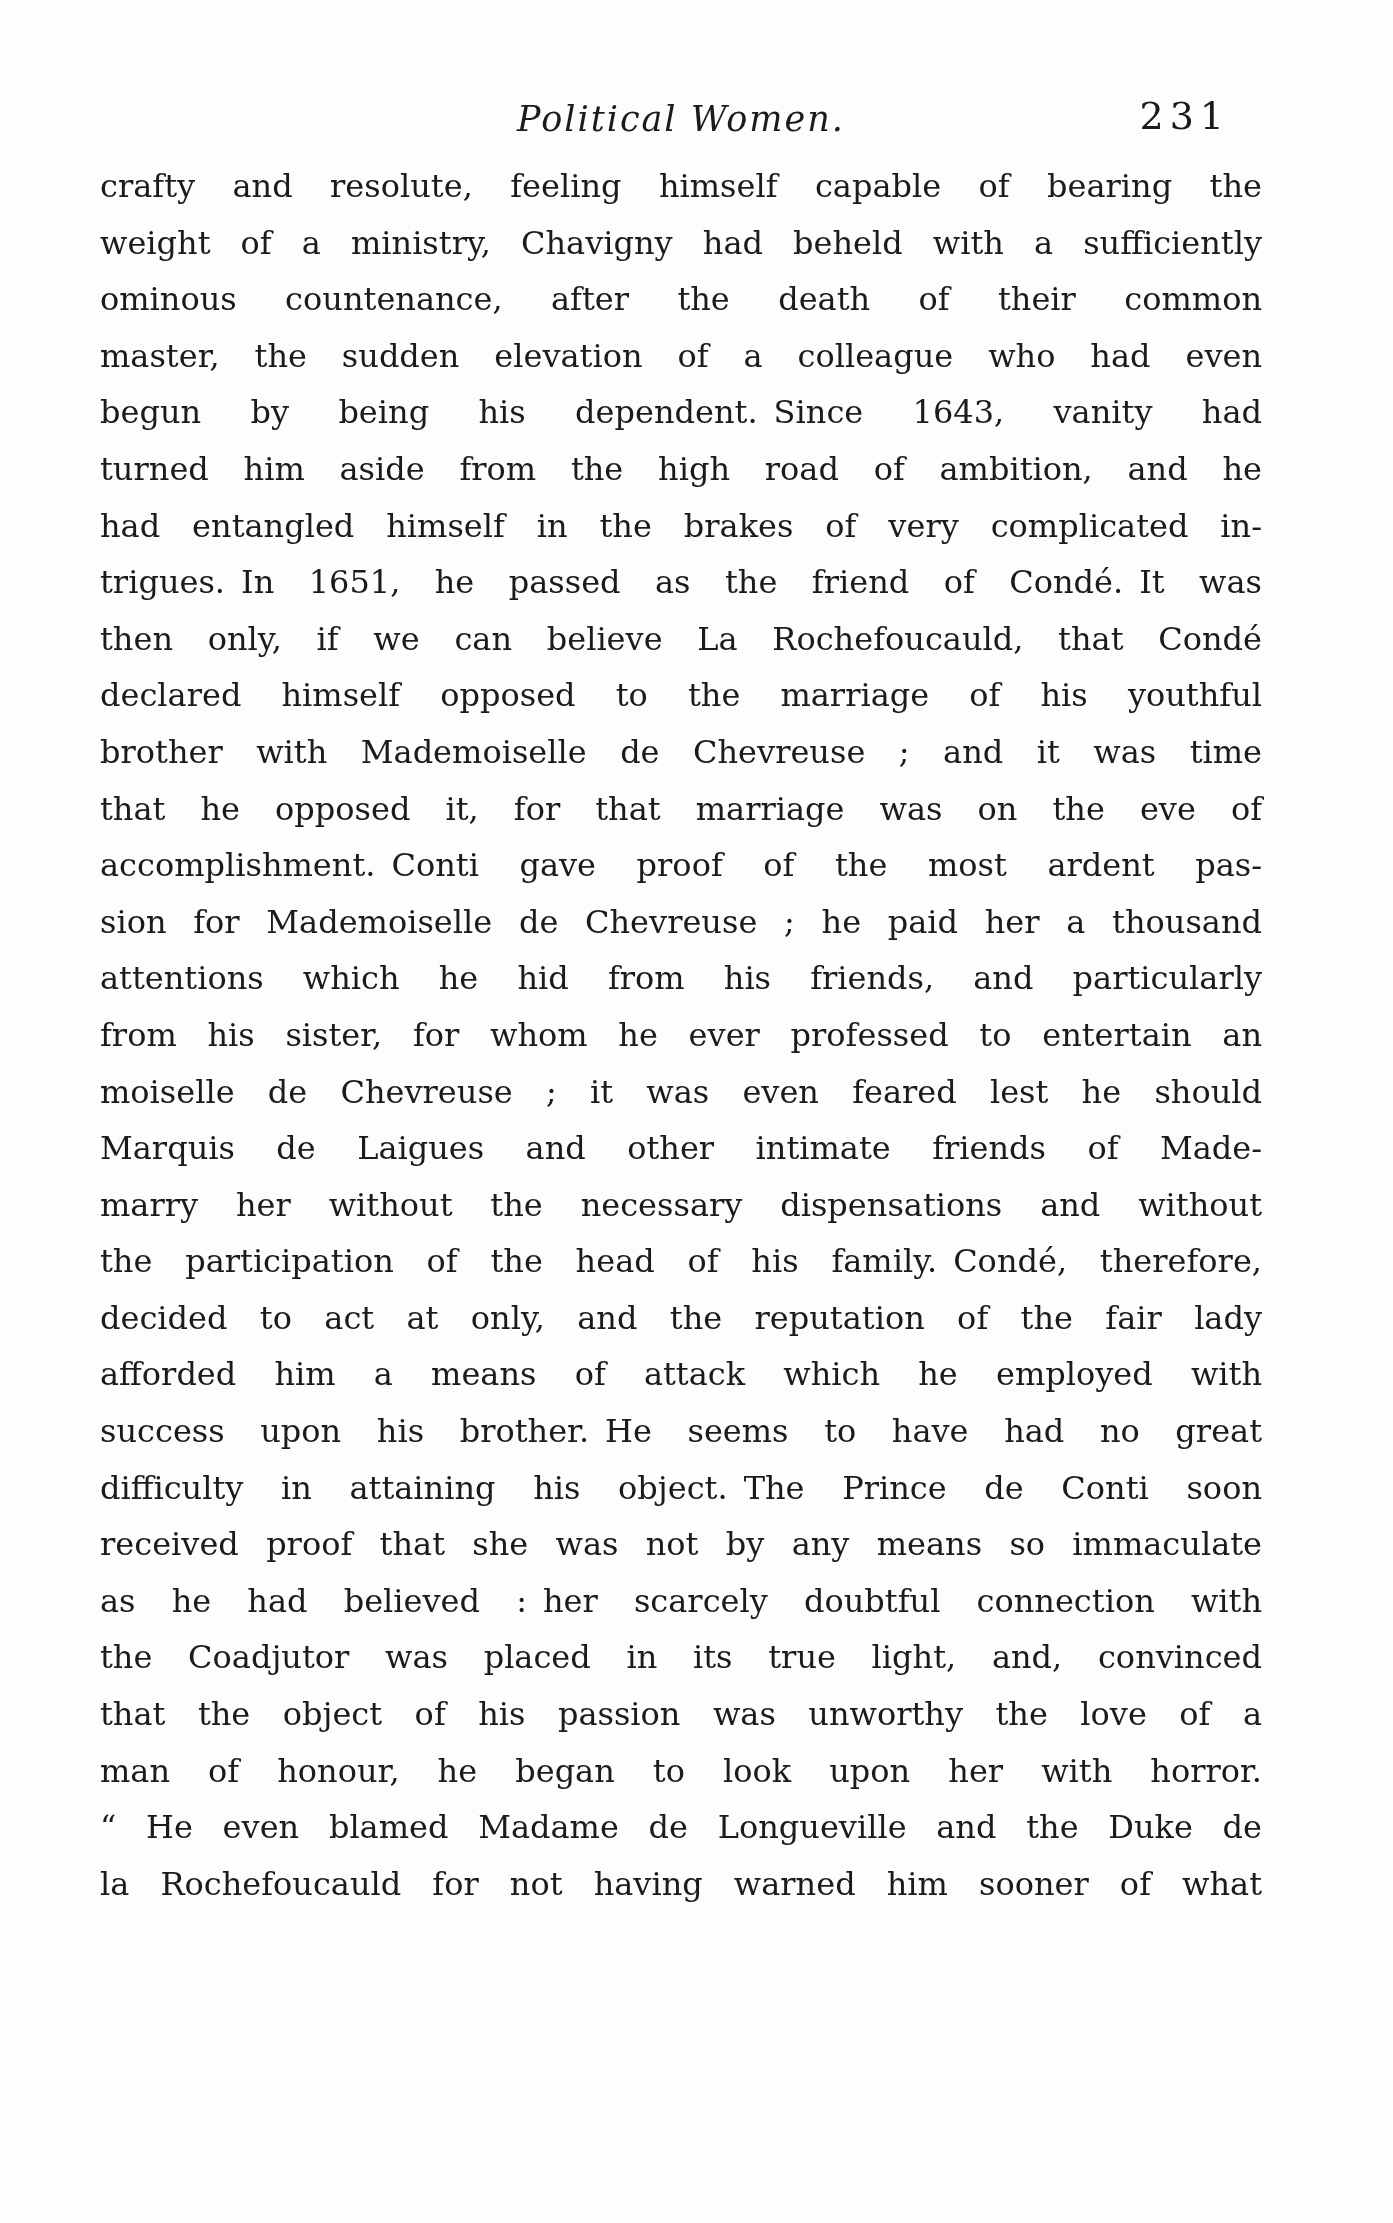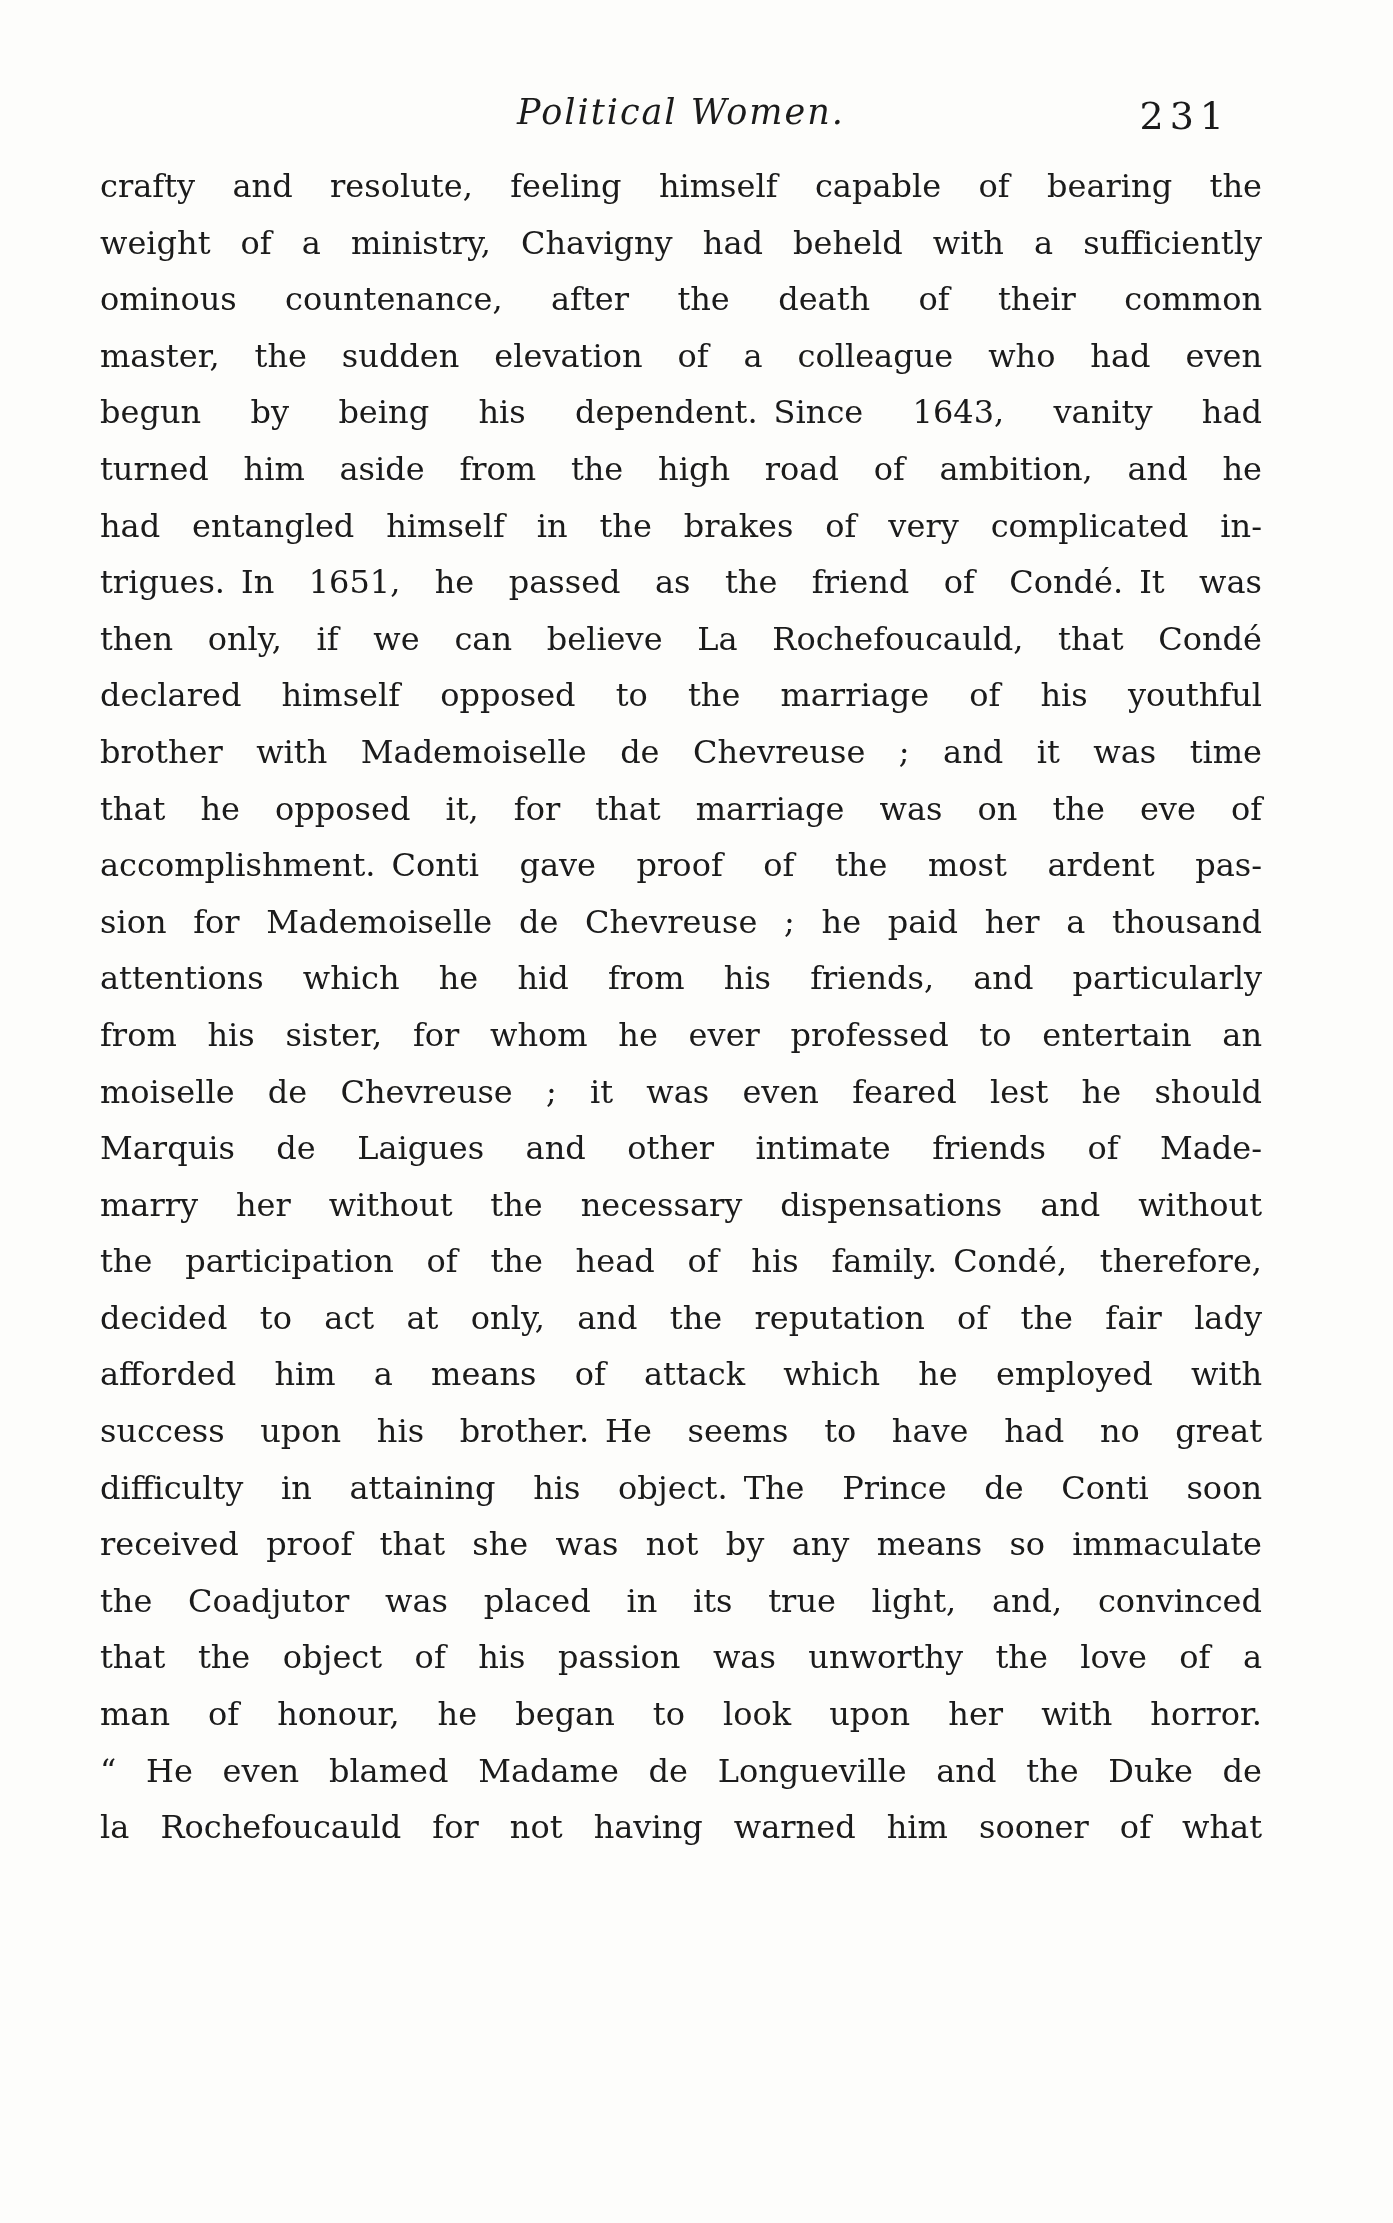--- a/index.html
+++ b/index.html
@@ -27,20 +27,21 @@
     width: 1162px;
     height: 50px;
   }
   .head-title {
     display: block;
     width: 100%;
     text-align: center;
     font-style: italic;
     font-size: 35px;
     letter-spacing: 2px;
+    margin-top: 7px;
   }
   .folio {
     position: absolute;
     top: 2px;
     right: 32px;
     font-size: 38px;
     letter-spacing: 6px;
     font-style: normal;
   }
   .text-block {
@@ -86,19 +87,20 @@
       <div class="text-line">from his sister, for whom he ever professed to entertain an</div>
       <div class="text-line">moiselle de Chevreuse ; it was even feared lest he should</div>
       <div class="text-line">Marquis de Laigues and other intimate friends of Made-</div>
       <div class="text-line">marry her without the necessary dispensations and without</div>
       <div class="text-line">the participation of the head of his family. Condé, therefore,</div>
       <div class="text-line">decided to act at only, and the reputation of the fair lady</div>
       <div class="text-line">afforded him a means of attack which he employed with</div>
       <div class="text-line">success upon his brother. He seems to have had no great</div>
       <div class="text-line">difficulty in attaining his object. The Prince de Conti soon</div>
       <div class="text-line">received proof that she was not by any means so immaculate</div>
+      <div class="text-line">as he had believed : her scarcely doubtful connection with</div>
       <div class="text-line">the Coadjutor was placed in its true light, and, convinced</div>
       <div class="text-line">that the object of his passion was unworthy the love of a</div>
       <div class="text-line">man of honour, he began to look upon her with horror.</div>
       <div class="text-line">“ He even blamed Madame de Longueville and the Duke de</div>
       <div class="text-line">la Rochefoucauld for not having warned him sooner of what</div>
     </div>
 </div>
 
 </body></html>

